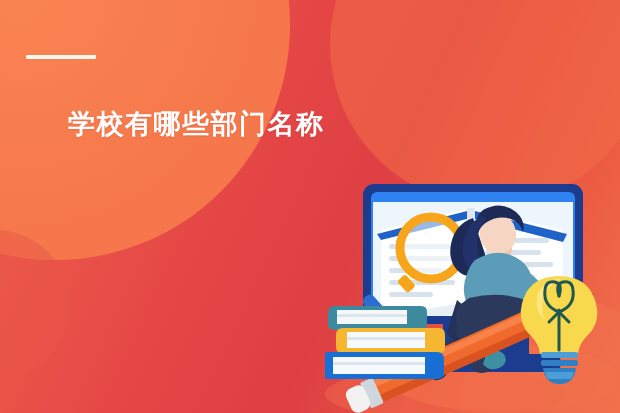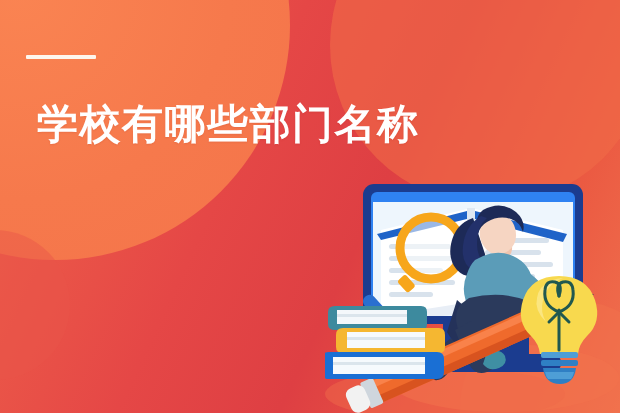--- a/index.html
+++ b/index.html
@@ -34,22 +34,22 @@
     background:#f2724c; opacity:.5;
   }
 
   
   #accent-rule {
     position:absolute; left:26px; top:55px;
     width:70px; height:4px;
     background:#fdf6ee; border-radius:1px;
   }
   #page-title {
-    position:absolute; left:37px; top:105px;
-    font-size:41px; line-height:38px;
+    position:absolute; left:68px; top:105px;
+    font-size:27px; line-height:38px;
     font-weight:bold; color:#ffffff;
     letter-spacing:1.5px;
     white-space:nowrap;
     text-shadow:0 1px 2px rgba(140,30,20,.12);
   }
 
   
   #illustration { position:absolute; left:325px; top:172px; width:295px; height:241px; }
   #illustration svg { display:block; width:295px; height:241px; }
 </style>

